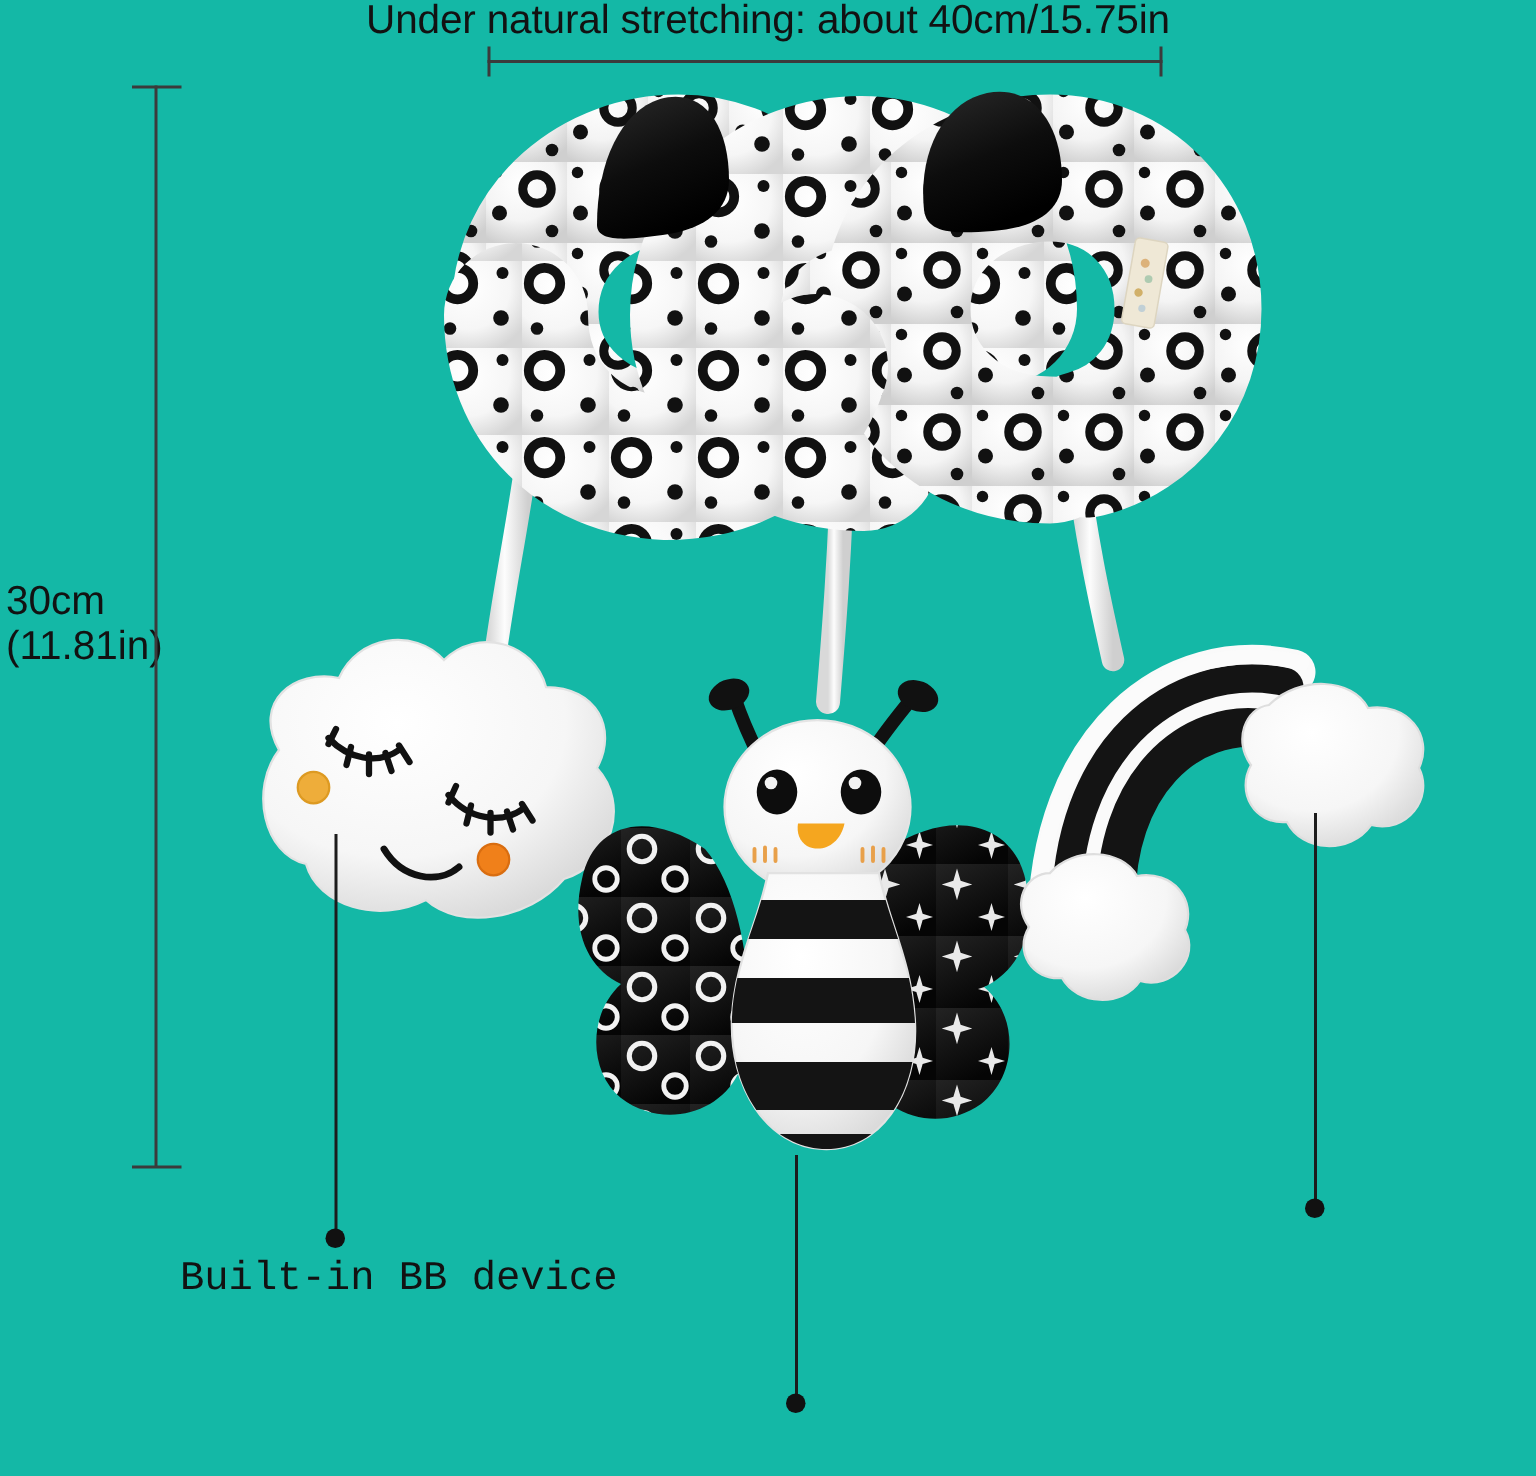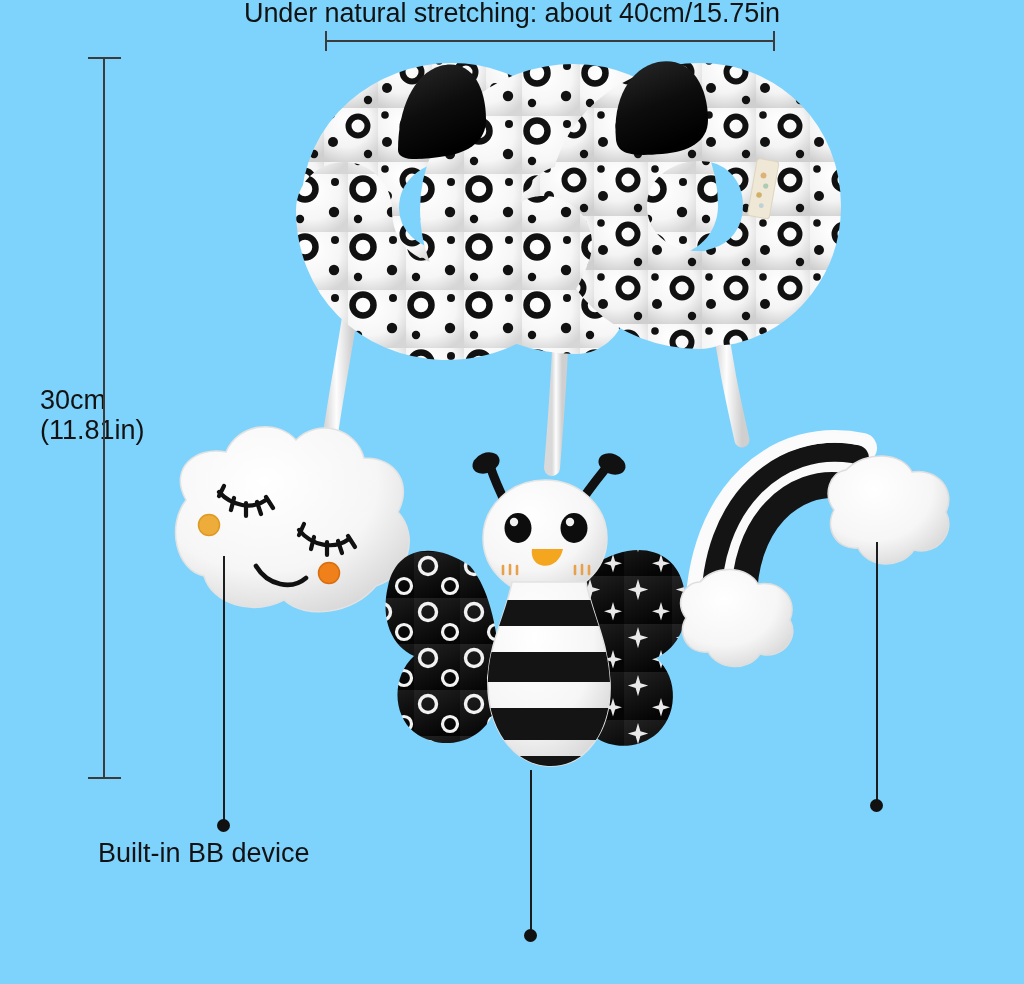--- a/index.html
+++ b/index.html
@@ -4,21 +4,21 @@
 <style>
   html, body {
     margin: 0;
     padding: 0;
     background: #ffffff;
   }
   #page {
     position: relative;
     width: 1024px;
     height: 984px;
-    background: #7dd3fc;
+    background: #14b8a6;
     overflow: hidden;
     font-family: "Liberation Sans", sans-serif;
     color: #111111;
   }
 
   
   .label {
     position: absolute;
     font-family: "Liberation Sans", sans-serif;
     color: #121212;
@@ -30,31 +30,30 @@
     transform: translateX(-50%);
     top: -2px;
     font-size: 27px;
     letter-spacing: -0.1px;
   }
   #height-dimension-label {
     left: 4px;
     top: 385px;
     font-size: 27px;
     text-align: left;
-    margin-left: 36px;
   }
   #height-dimension-label .line2 { display: block; }
 
   .callout-label {
     position: absolute;
     font-size: 27px;
     color: #121212;
     white-space: nowrap;
   }
-  #callout-bb-label   { left: 98px; top: 838px; }
+  #callout-bb-label   { left: 120px; top: 838px; font-family: Liberation Mono, monospace; }
   #callout-bell-label { left: 461px; top: 948px; }
   #callout-sound-label{ left: 751px; top: 818px; }
 
   
   .dim-line-h {
     position: absolute;
     background: #3b3b3b;
   }
   #dim-top-bar {
     left: 325px;

